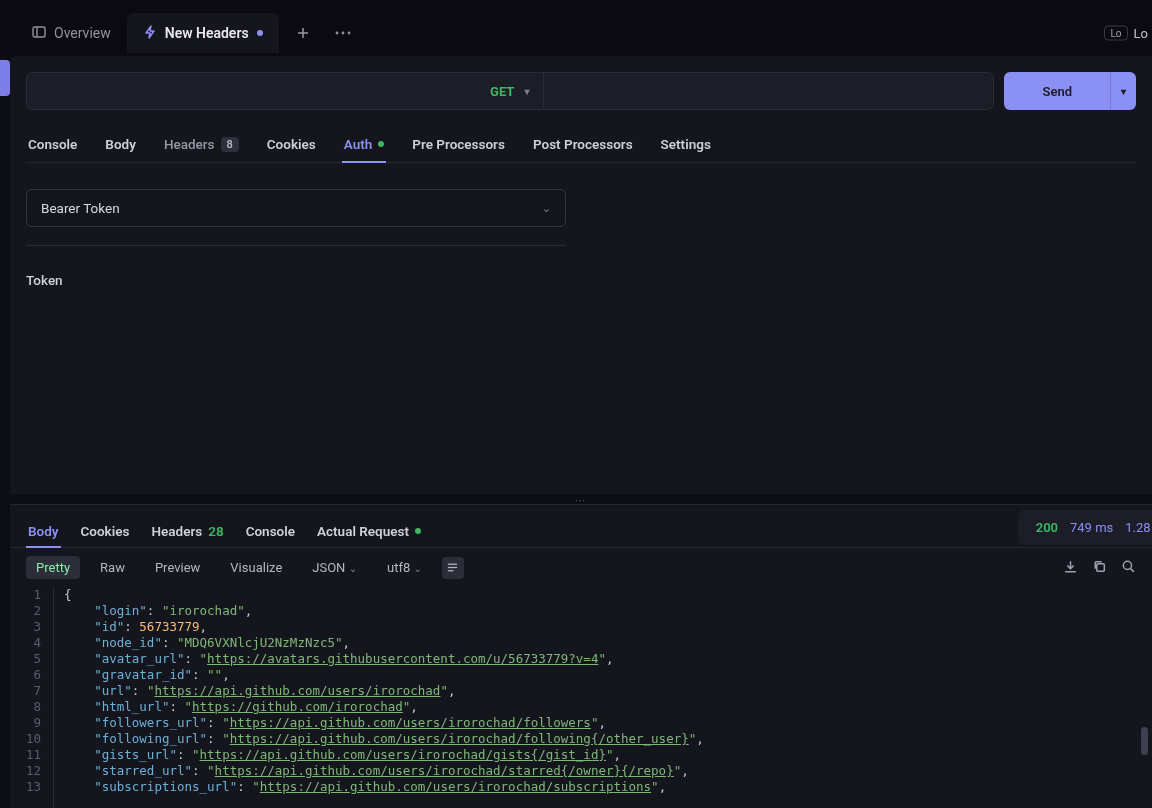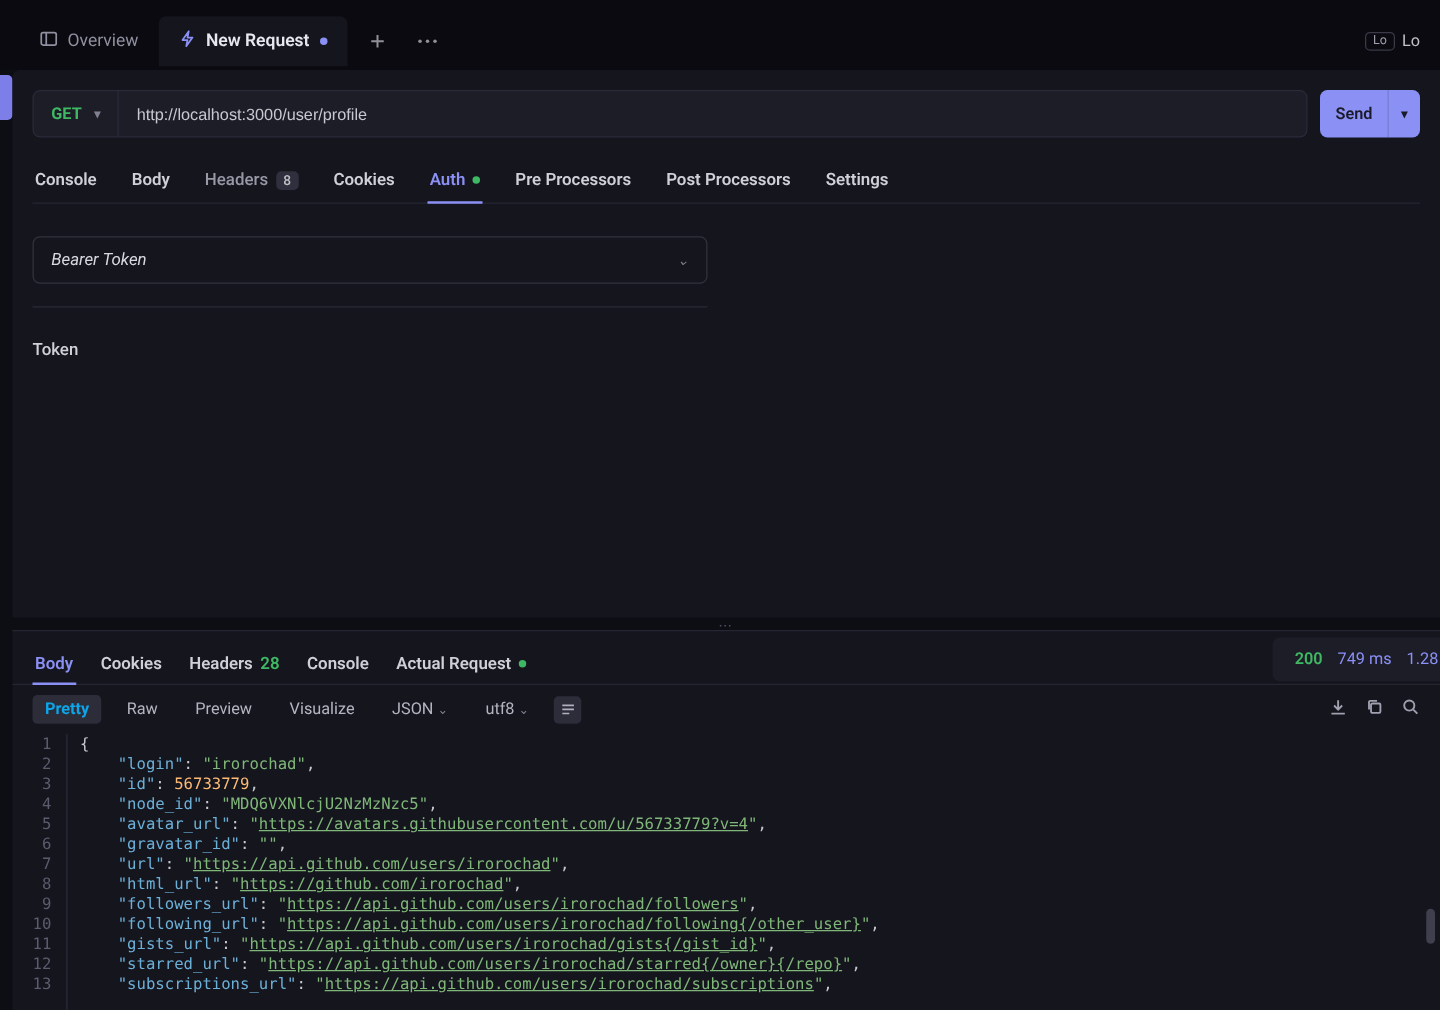--- a/index.html
+++ b/index.html
@@ -42,21 +42,21 @@
   width: 6px; height: 6px; border-radius: 50%;
   background: #8b90f5;
 }
 .plus-btn, .more-btn {
   width: 32px; height: 32px;
   display: flex; align-items: center; justify-content: center;
   color: #808090; margin-left: 8px; cursor: pointer;
   border-radius: 4px;
 }
 .local-badge {
-  position: absolute; right: 16px; top: 50%; transform: translateY(-50%);
+  position: absolute; right: 4px; top: 50%; transform: translateY(-50%);
   display: flex; align-items: center; gap: 6px;
   font-size: 13px; color: #c0c0c8;
 }
 .local-badge .chip {
   border: 1px solid #3a3a48; border-radius: 4px;
   padding: 1px 5px; font-size: 10px; color: #a0a0b0;
 }
 .main {
   background: #15151e;
   padding: 16px 16px 0 16px;
@@ -89,21 +89,21 @@
 .url-input {
   flex: 1; background: transparent; border: none; outline: none;
   color: #c8c8d0; padding: 0 14px; font-size: 13px;
 }
 .send-btn {
   display: flex; align-items: stretch;
   background: #8b90f5; border-radius: 6px; overflow: hidden;
   color: #1a1a28; font-weight: 600;
 }
 .send-btn .label {
-  display: flex; align-items: center; padding: 0 12px;
+  display: flex; align-items: center; padding: 0 38px;
 }
 .send-btn .drop {
   display: flex; align-items: center; justify-content: center;
   width: 26px; border-left: 1px solid rgba(0,0,0,0.15);
   font-size: 10px;
 }
 .req-tabs {
   display: flex; gap: 24px; margin-top: 16px;
   border-bottom: 1px solid #262633;
 }
@@ -123,21 +123,20 @@
   border-radius: 4px; padding: 1px 6px; font-size: 11px;
 }
 .green-dot { width: 6px; height: 6px; border-radius: 50%; background: #3fb864; }
 .auth-body { padding: 26px 0; max-width: 540px; }
 .field-label { font-size: 13.5px; color: #d0d0d8; margin-bottom: 12px; font-weight: 500; }
 .select {
   border: 1px solid #33333f; border-radius: 6px;
   padding: 10px 14px; display: flex; justify-content: space-between;
   align-items: center; font-size: 13.5px; color: #d8d8e0;
   margin-bottom: 18px;
-  font-style: italic;
 }
 .hr { height: 1px; background: #2a2a36; margin-bottom: 26px; width: 540px; }
 .text-input {
   border: 1px solid #33333f; border-radius: 6px;
   padding: 10px 14px; font-size: 13.5px; color: #d8d8e0;
   background: transparent; width: 540px; outline: none;
 }
 .grip {
   text-align: center; color: #55556a; font-size: 11px;
   height: 10px; cursor: ns-resize; letter-spacing: 2px;
@@ -168,21 +167,21 @@
   display: flex; align-items: center; gap: 6px;
   color: #8b90f5; font-size: 13px; cursor: pointer;
 }
 .resp-toolbar {
   display: flex; align-items: center; padding: 8px 16px;
   gap: 10px; font-size: 13px; color: #b5b5c2;
 }
 .tool-btn {
   padding: 4px 10px; border-radius: 4px; cursor: pointer;
 }
-.tool-btn.active { background: #2d2d3a; color: #0ea5e9; font-weight: bold; }
+.tool-btn.active { background: #2d2d3a; color: #86efac; }
 .tool-right {
   margin-left: auto; display: flex; gap: 14px; color: #a0a0b0;
 }
 .wrap-icon {
   width: 22px; height: 22px; border-radius: 4px;
   display: flex; align-items: center; justify-content: center;
   background: #2d2d3a; font-size: 12px;
 }
 .code {
   flex: 1; overflow: hidden;
@@ -228,21 +227,21 @@
         </svg>
     </span>
     <span>Overview</span>
   </div>
   <div class="tab active">
     <span>
       <svg width="14" height="14" viewBox="0 0 14 14" fill="none" stroke="#8b90f5" stroke-width="1.4" stroke-linejoin="round">
           <path d="M8 1 L3 8 H7 L6 13 L11 6 H7 Z"></path>
         </svg>
     </span>
-    <span>New Request</span>
+    <span>New Headers</span>
     <span class="dot"></span>
   </div>
   <div class="plus-btn">
     <svg width="14" height="14" viewBox="0 0 14 14" stroke="#909098" stroke-width="1.6">
         <line x1="7" y1="2" x2="7" y2="12"></line>
         <line x1="2" y1="7" x2="12" y2="7"></line>
       </svg>
   </div>
   <div class="more-btn">
     <svg width="16" height="4" viewBox="0 0 16 4" fill="#909098">
@@ -257,21 +256,20 @@
   </div>
 </div>
 
 <div class="main">
   <div class="url-row">
     <div class="method-url">
       <div class="method">
         <span>GET</span>
         <span class="chev">▾</span>
       </div>
-      <input class="url-input" value="http://localhost:3000/user/profile" style="">
     </div>
     <div class="send-btn">
       <span class="label">Send</span>
       <span class="drop">▾</span>
     </div>
   </div>
 
   <div class="req-tabs">
     <div class="req-tab">
         <span>Console</span>

